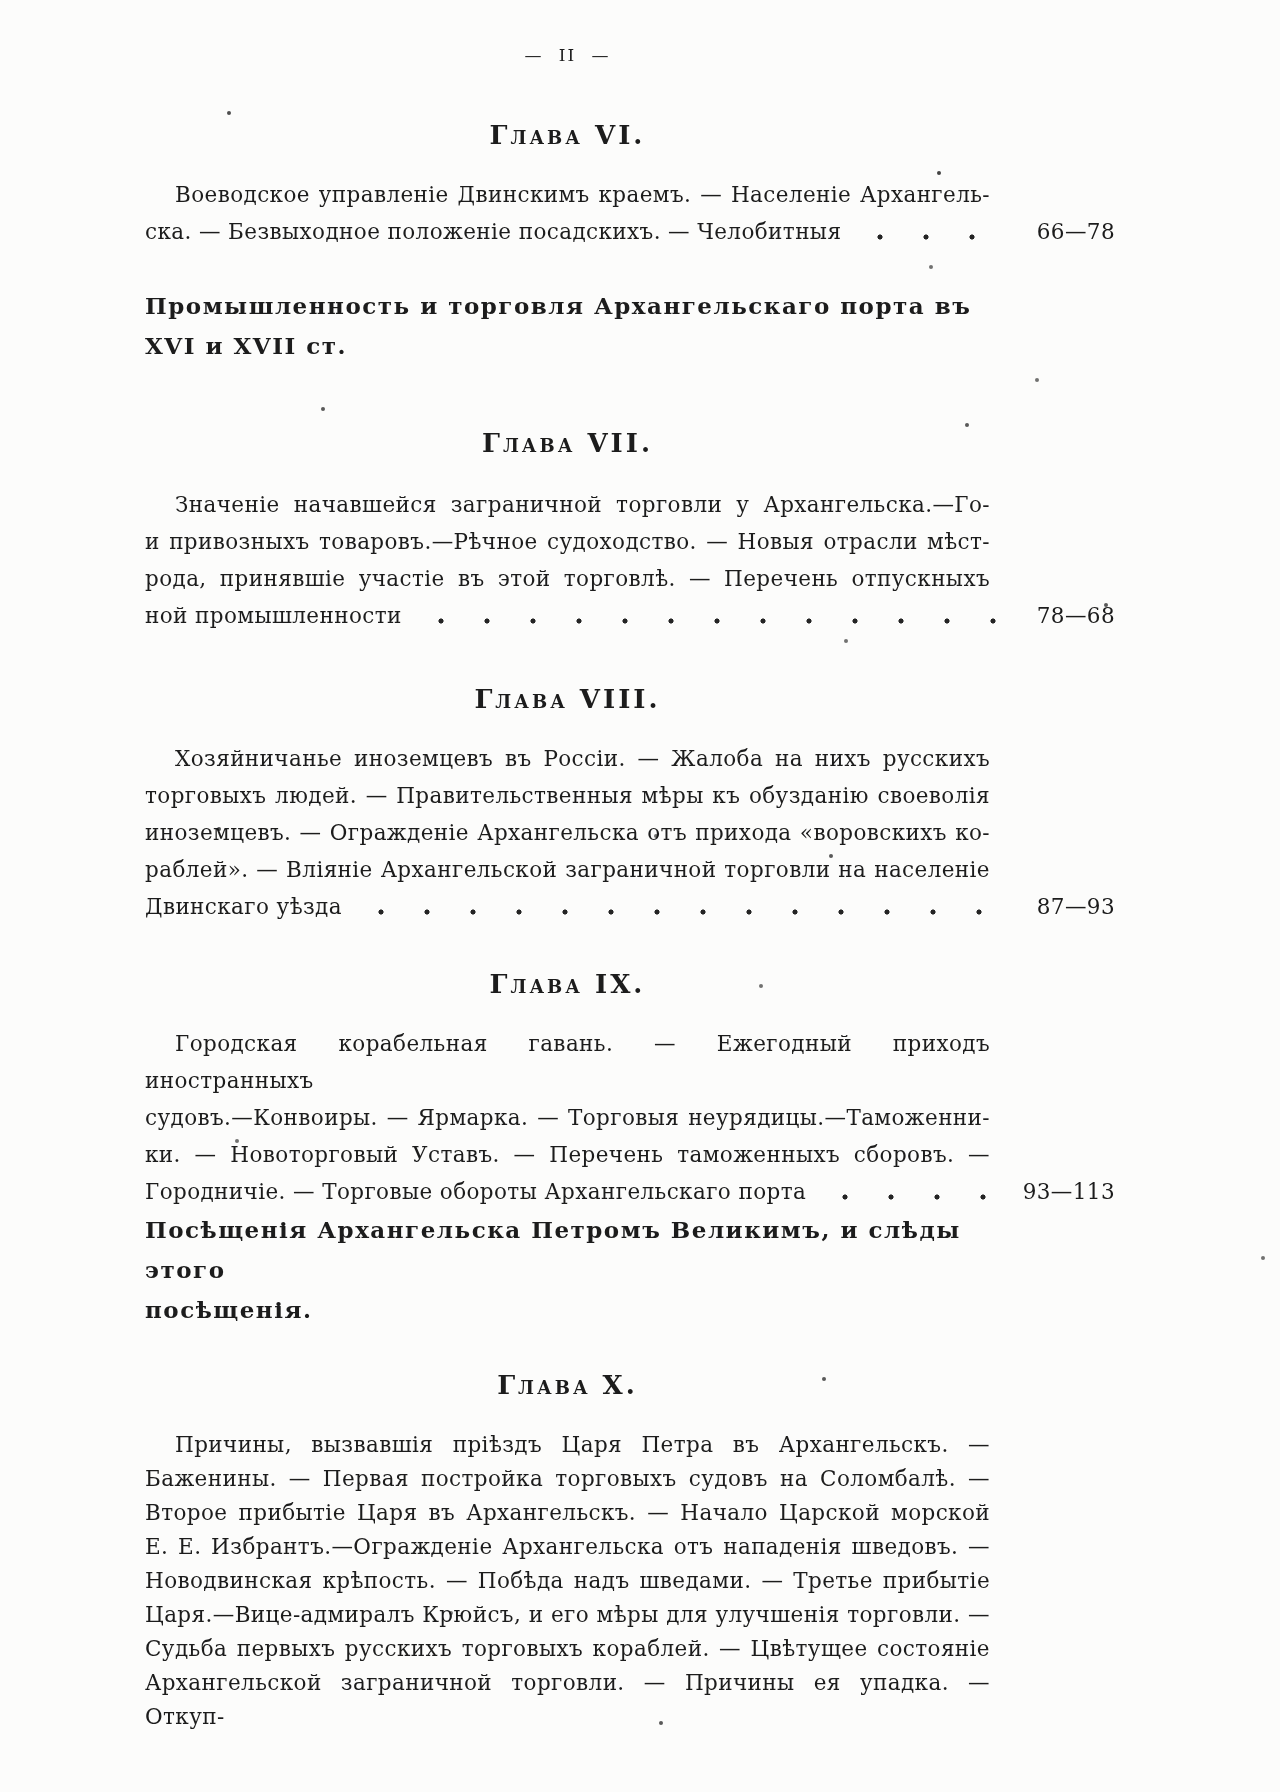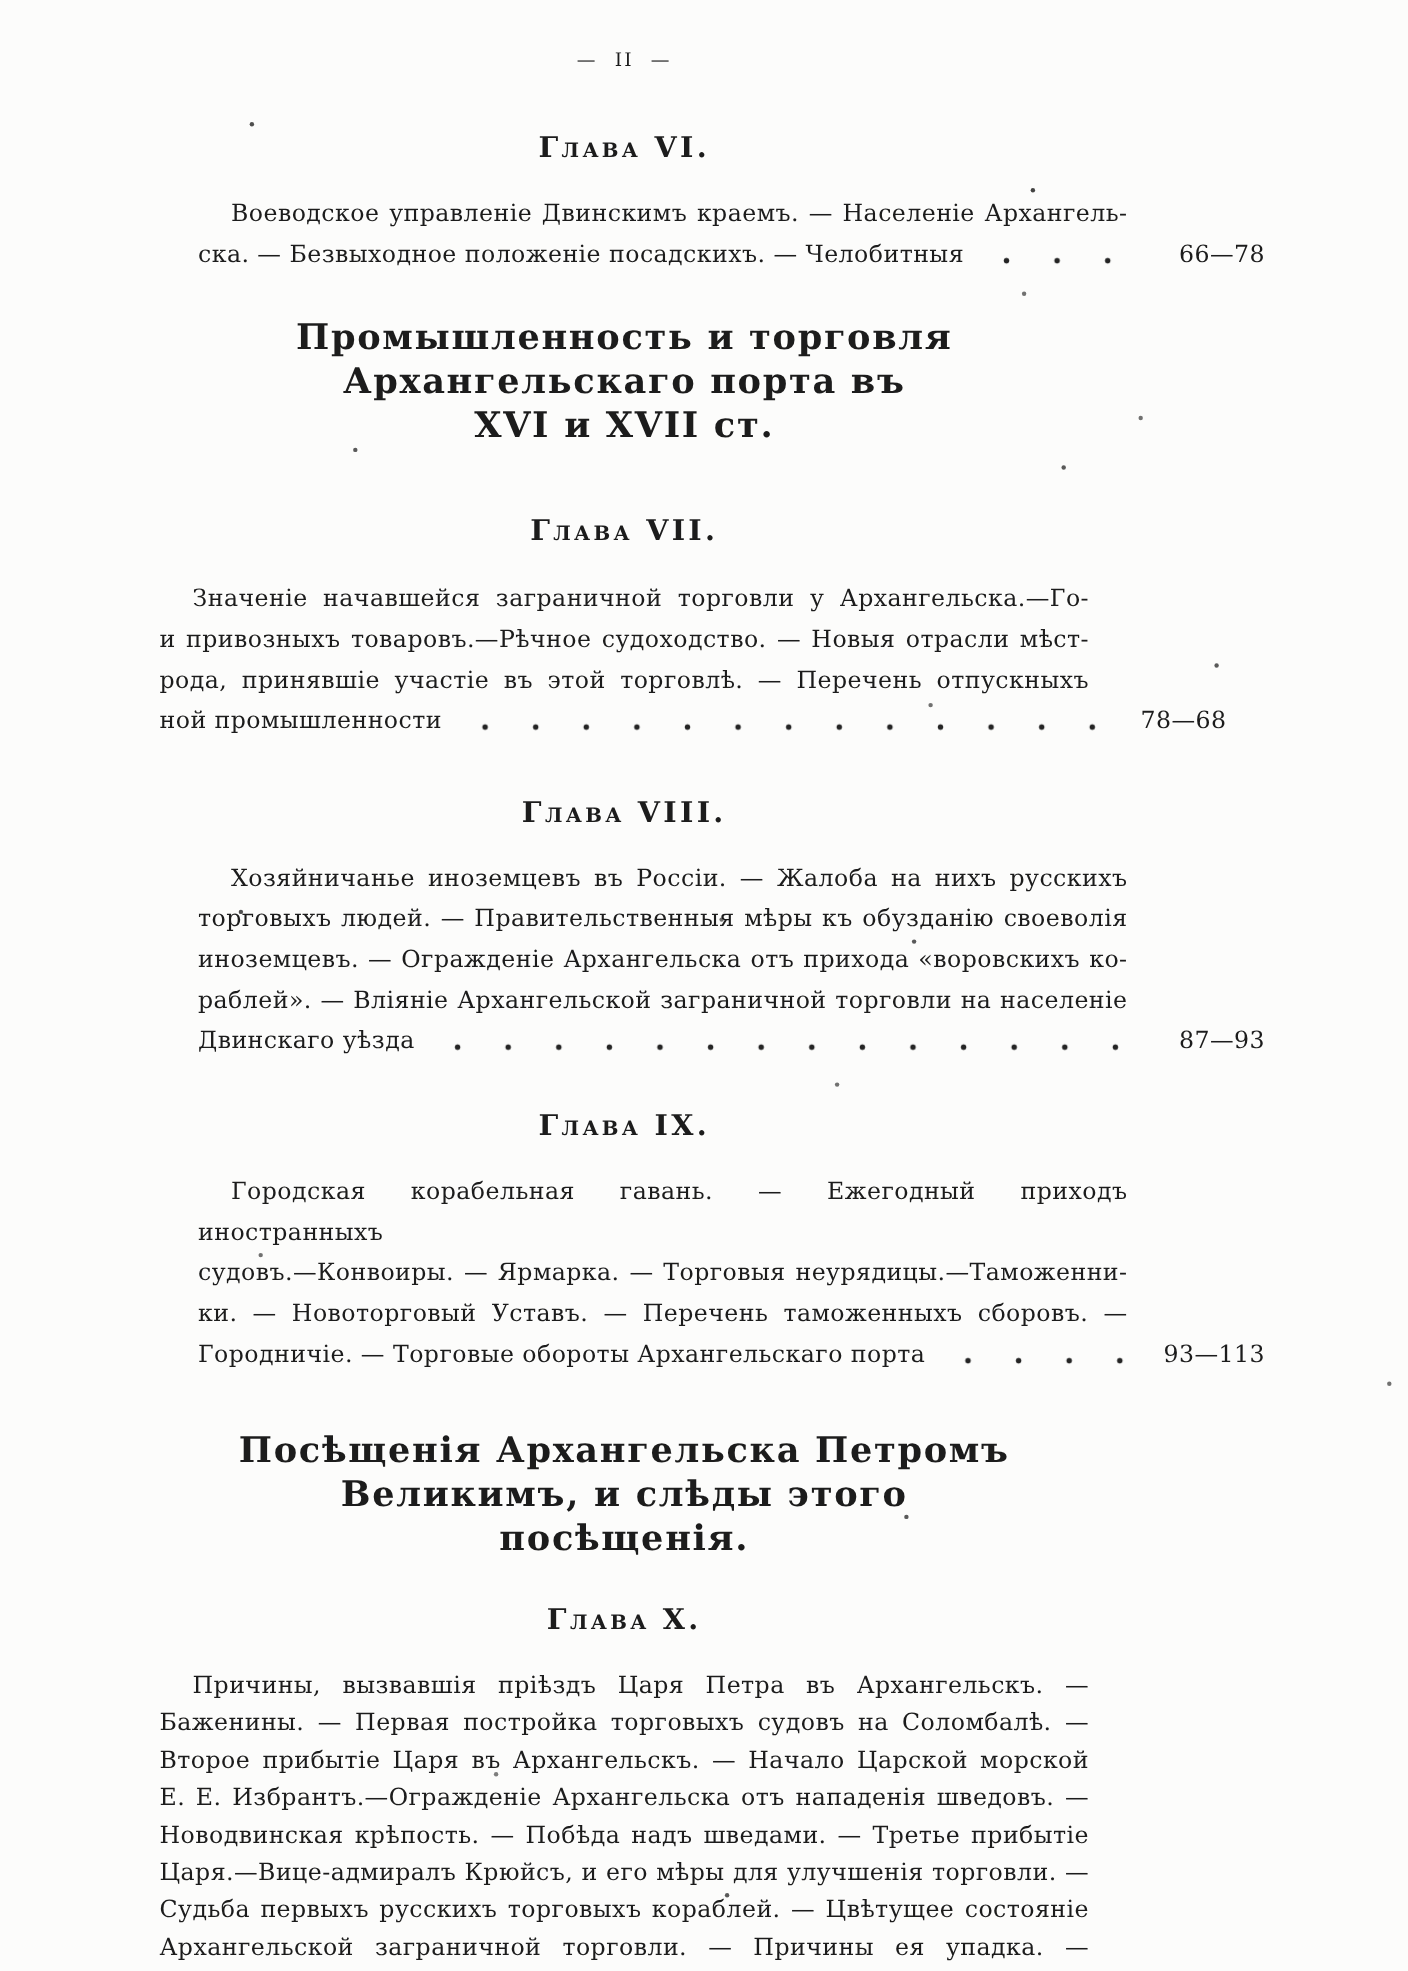--- a/index.html
+++ b/index.html
@@ -31,23 +31,23 @@
       width: 845px;
       text-align: center;
       font-variant: small-caps;
       font-weight: bold;
       font-size: 26px;
       line-height: 30px;
       letter-spacing: 3px;
     }
     .part-title {
       width: 845px;
-      text-align: center;
+      text-align: left;
       font-weight: bold;
-      font-size: 32px;
+      font-size: 23px;
       line-height: 40px;
       letter-spacing: 1.5px;
     }
     .summary {
       width: 845px;
       font-size: 21.5px;
       line-height: 37px;
       letter-spacing: 0.4px;
     }
     .summary .line {
@@ -65,26 +65,26 @@
       flex: 1;
       margin: 0 26px 0 16px;
       background-image: radial-gradient(circle, #242424 2.2px, transparent 2.9px);
       background-size: 46px 8px;
       background-repeat: repeat-x;
       background-position: left bottom 9px;
     }
     .summary .lastline .pages { white-space: nowrap; }
     .summary.tight { line-height: 34px; }
 
-    .mt26 { margin-top: 26px; margin-left: 35px; }
+    .mt26 { margin-top: 26px; }
     .mt28 { margin-top: 28px; }
     .mt36 { margin-top: 36px; }
     .mt40 { margin-top: 40px; }
     .mt44 { margin-top: 44px; }
-    .mt48 { margin-top: 48px; }
+    .mt48 { }
     .mt50 { margin-top: 50px; }
     .mt52 { margin-top: 52px; }
     .mt62 { margin-top: 62px; }
 
     .speckles {
       position: absolute;
       top: 0; left: 0;
       width: 2px; height: 2px;
       border-radius: 50%;
       background: transparent;

